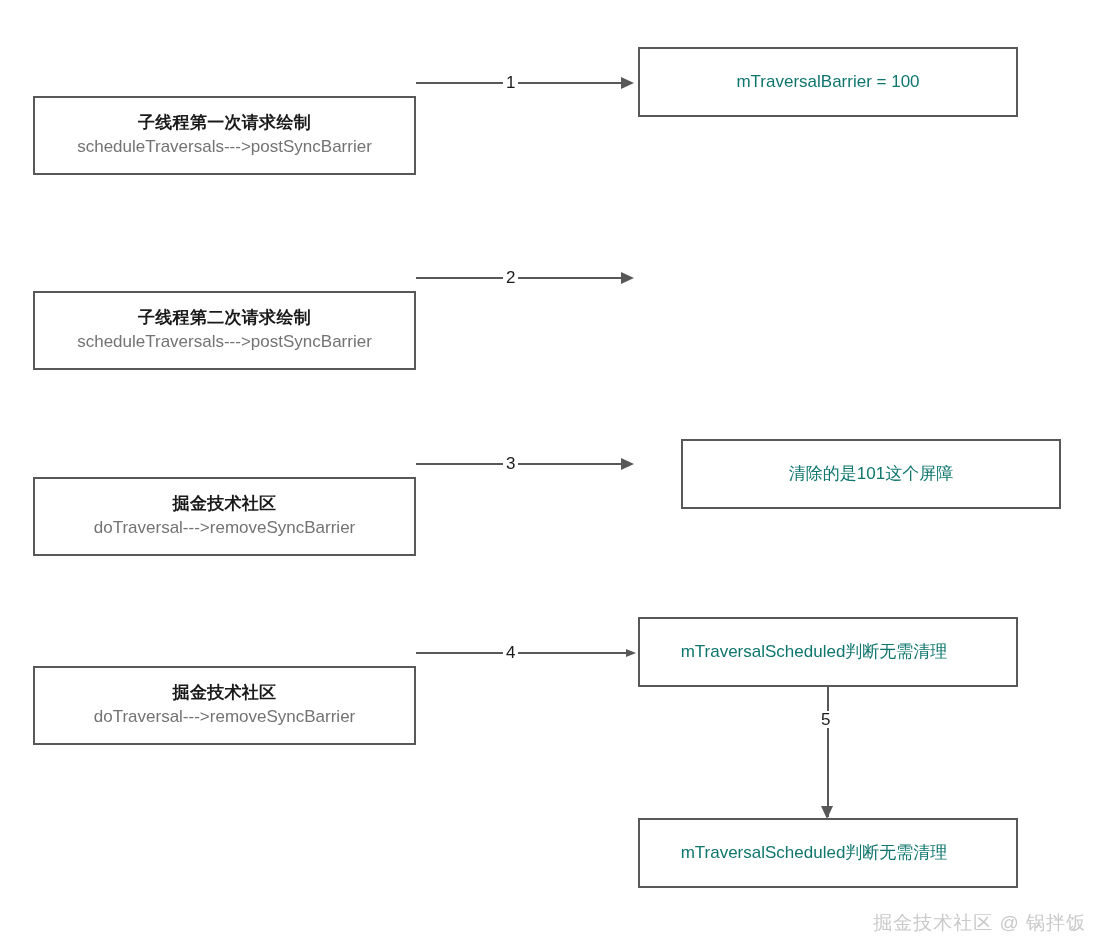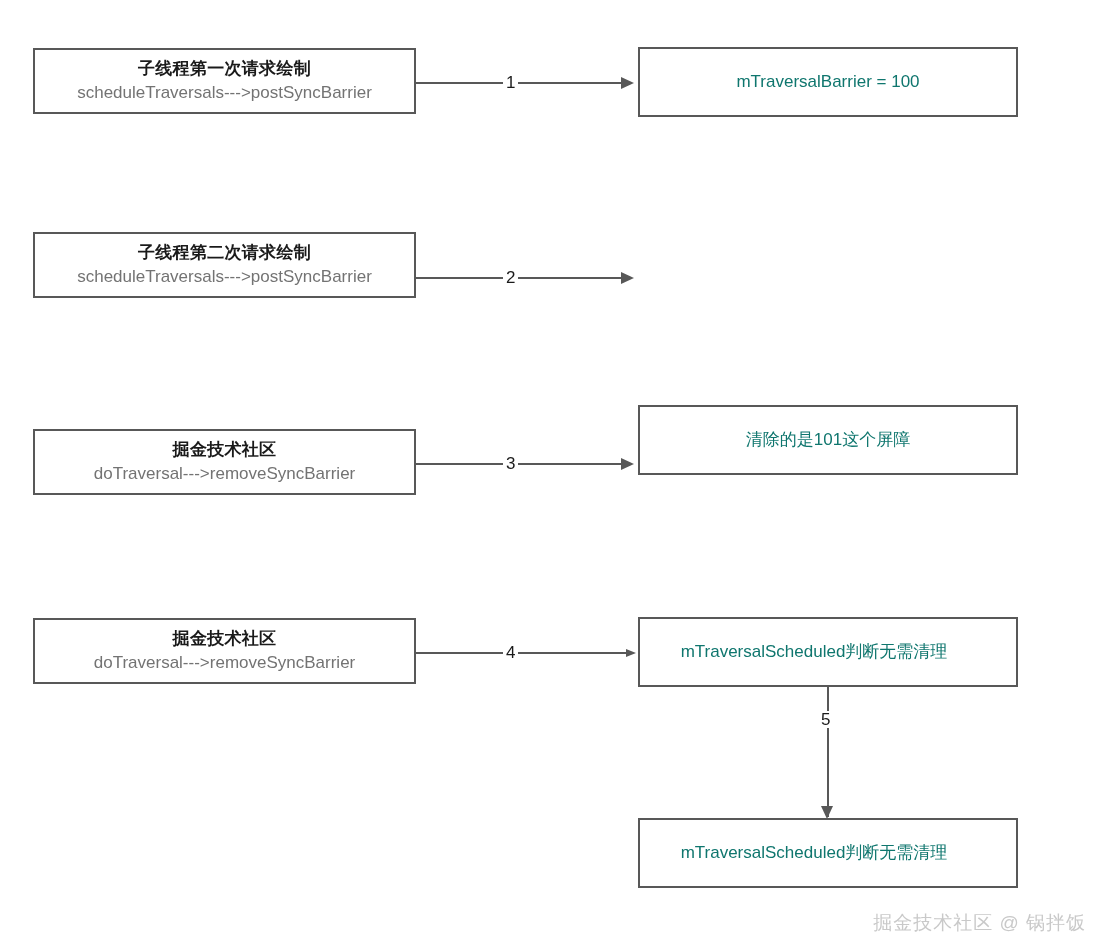--- a/index.html
+++ b/index.html
@@ -26,22 +26,23 @@
     border: 2px solid #585858;
     background: #ffffff;
     display: flex;
     flex-direction: column;
     align-items: center;
     justify-content: center;
   }
   .node-left {
     left: 33px;
     width: 383px;
-    height: 66px;
+    height: 79px;
     padding: 12px 6px;
+    margin-top: 48px;
   }
   .node-right {
     left: 638px;
     width: 380px;
     height: 70px;
   }
   .node-title {
     font-size: 17px;
     font-weight: bold;
     color: #1a1a1a;
@@ -133,40 +134,40 @@
   </div>
 
   <div class="hline" style="left:416px; top:82px; width:205px;"></div>
   <div class="arrow-head-right" style="left:621px; top:77px;"></div>
   <div class="edge-label" style="left:503px; top:74px;">1</div>
 
   <div class="node node-right" style="top:47px;">
     <div class="node-single">mTraversalBarrier = 100</div>
   </div>
 
-  <div class="node node-left" style="top:232px;">
+  <div class="node node-left" style="top:243px;">
     <div class="node-title">子线程第二次请求绘制</div>
     <div class="node-sub">scheduleTraversals---&gt;postSyncBarrier</div>
   </div>
 
   <div class="hline" style="left:416px; top:277px; width:205px;"></div>
   <div class="arrow-head-right" style="left:621px; top:272px;"></div>
   <div class="edge-label" style="left:503px; top:269px;">2</div>
 
 
   <div class="node node-left" style="top:429px;">
     <div class="node-title">掘金技术社区</div>
     <div class="node-sub">doTraversal---&gt;removeSyncBarrier</div>
   </div>
 
   <div class="hline" style="left:416px; top:463px; width:205px;"></div>
   <div class="arrow-head-right" style="left:621px; top:458px;"></div>
   <div class="edge-label" style="left:503px; top:455px;">3</div>
 
-  <div class="node node-right" style="top:405px;">
+  <div class="node node-right" style="top:439px;margin-left:43px;">
     <div class="node-single">清除的是101这个屏障</div>
   </div>
 
   <div class="node node-left" style="top:618px;">
     <div class="node-title">掘金技术社区</div>
     <div class="node-sub">doTraversal---&gt;removeSyncBarrier</div>
   </div>
 
   <div class="hline" style="left:416px; top:652px; width:210px;"></div>
   <div class="arrow-head-right thin" style="left:626px; top:649px;"></div>

